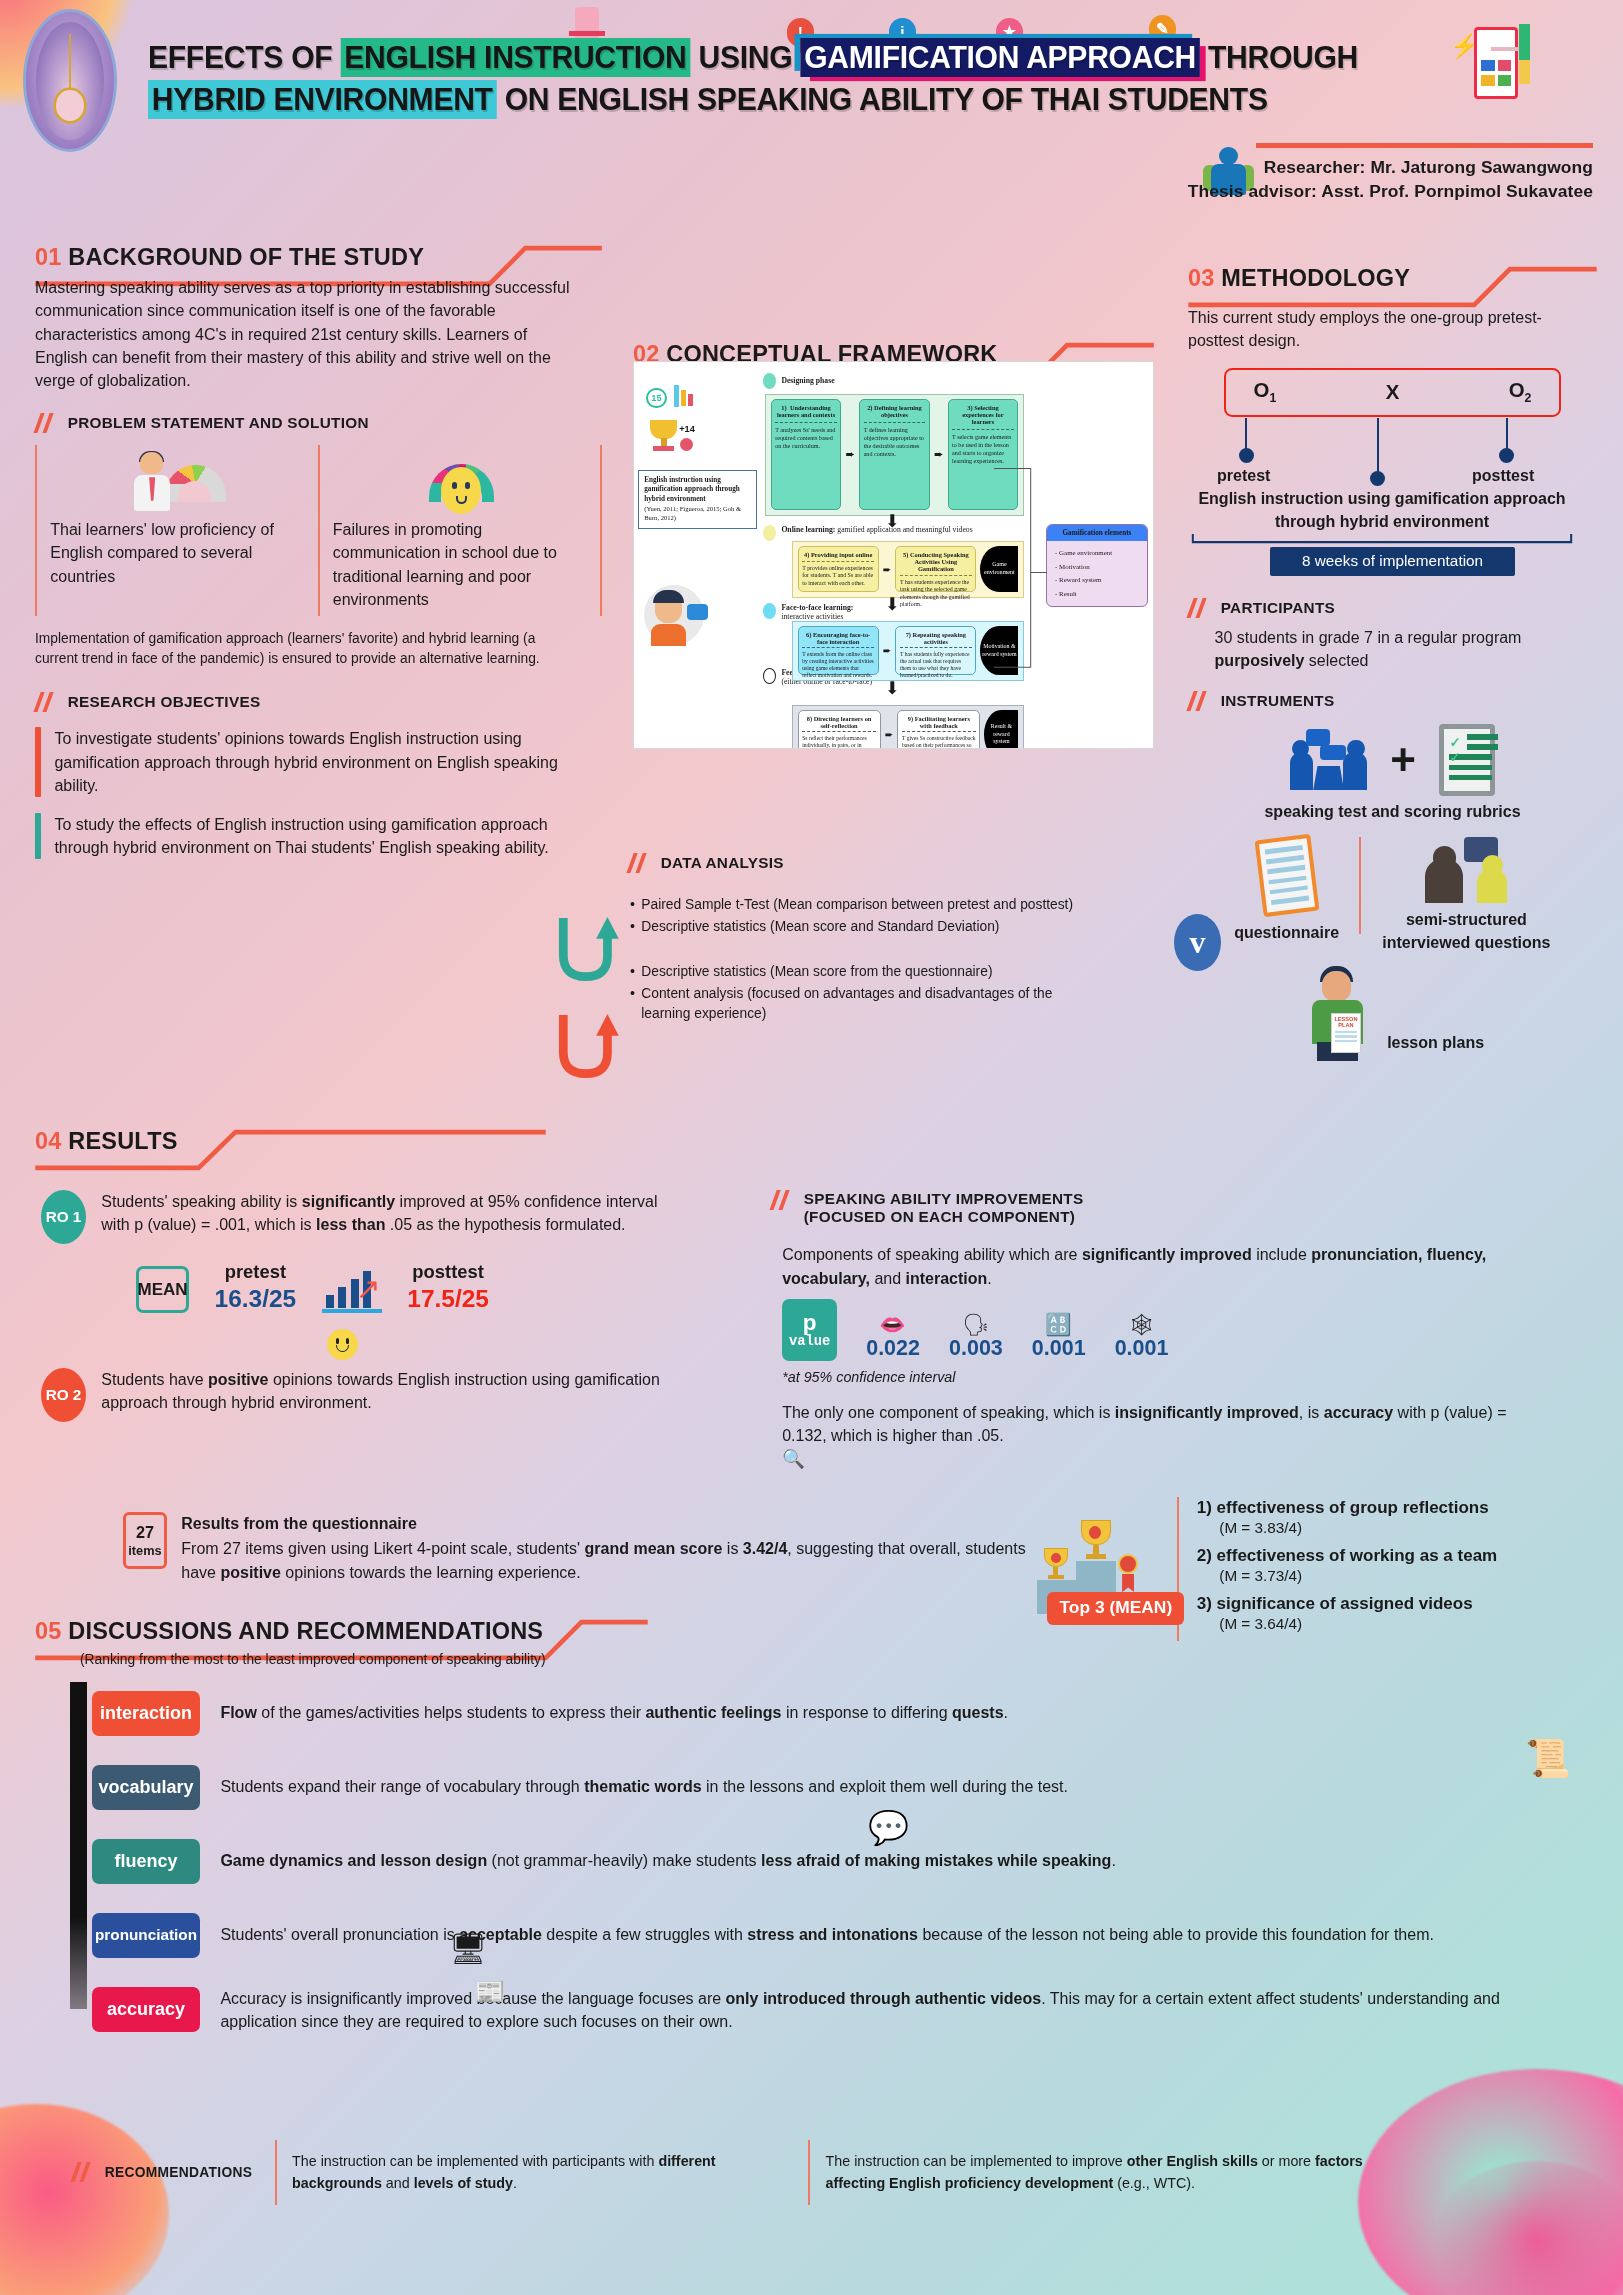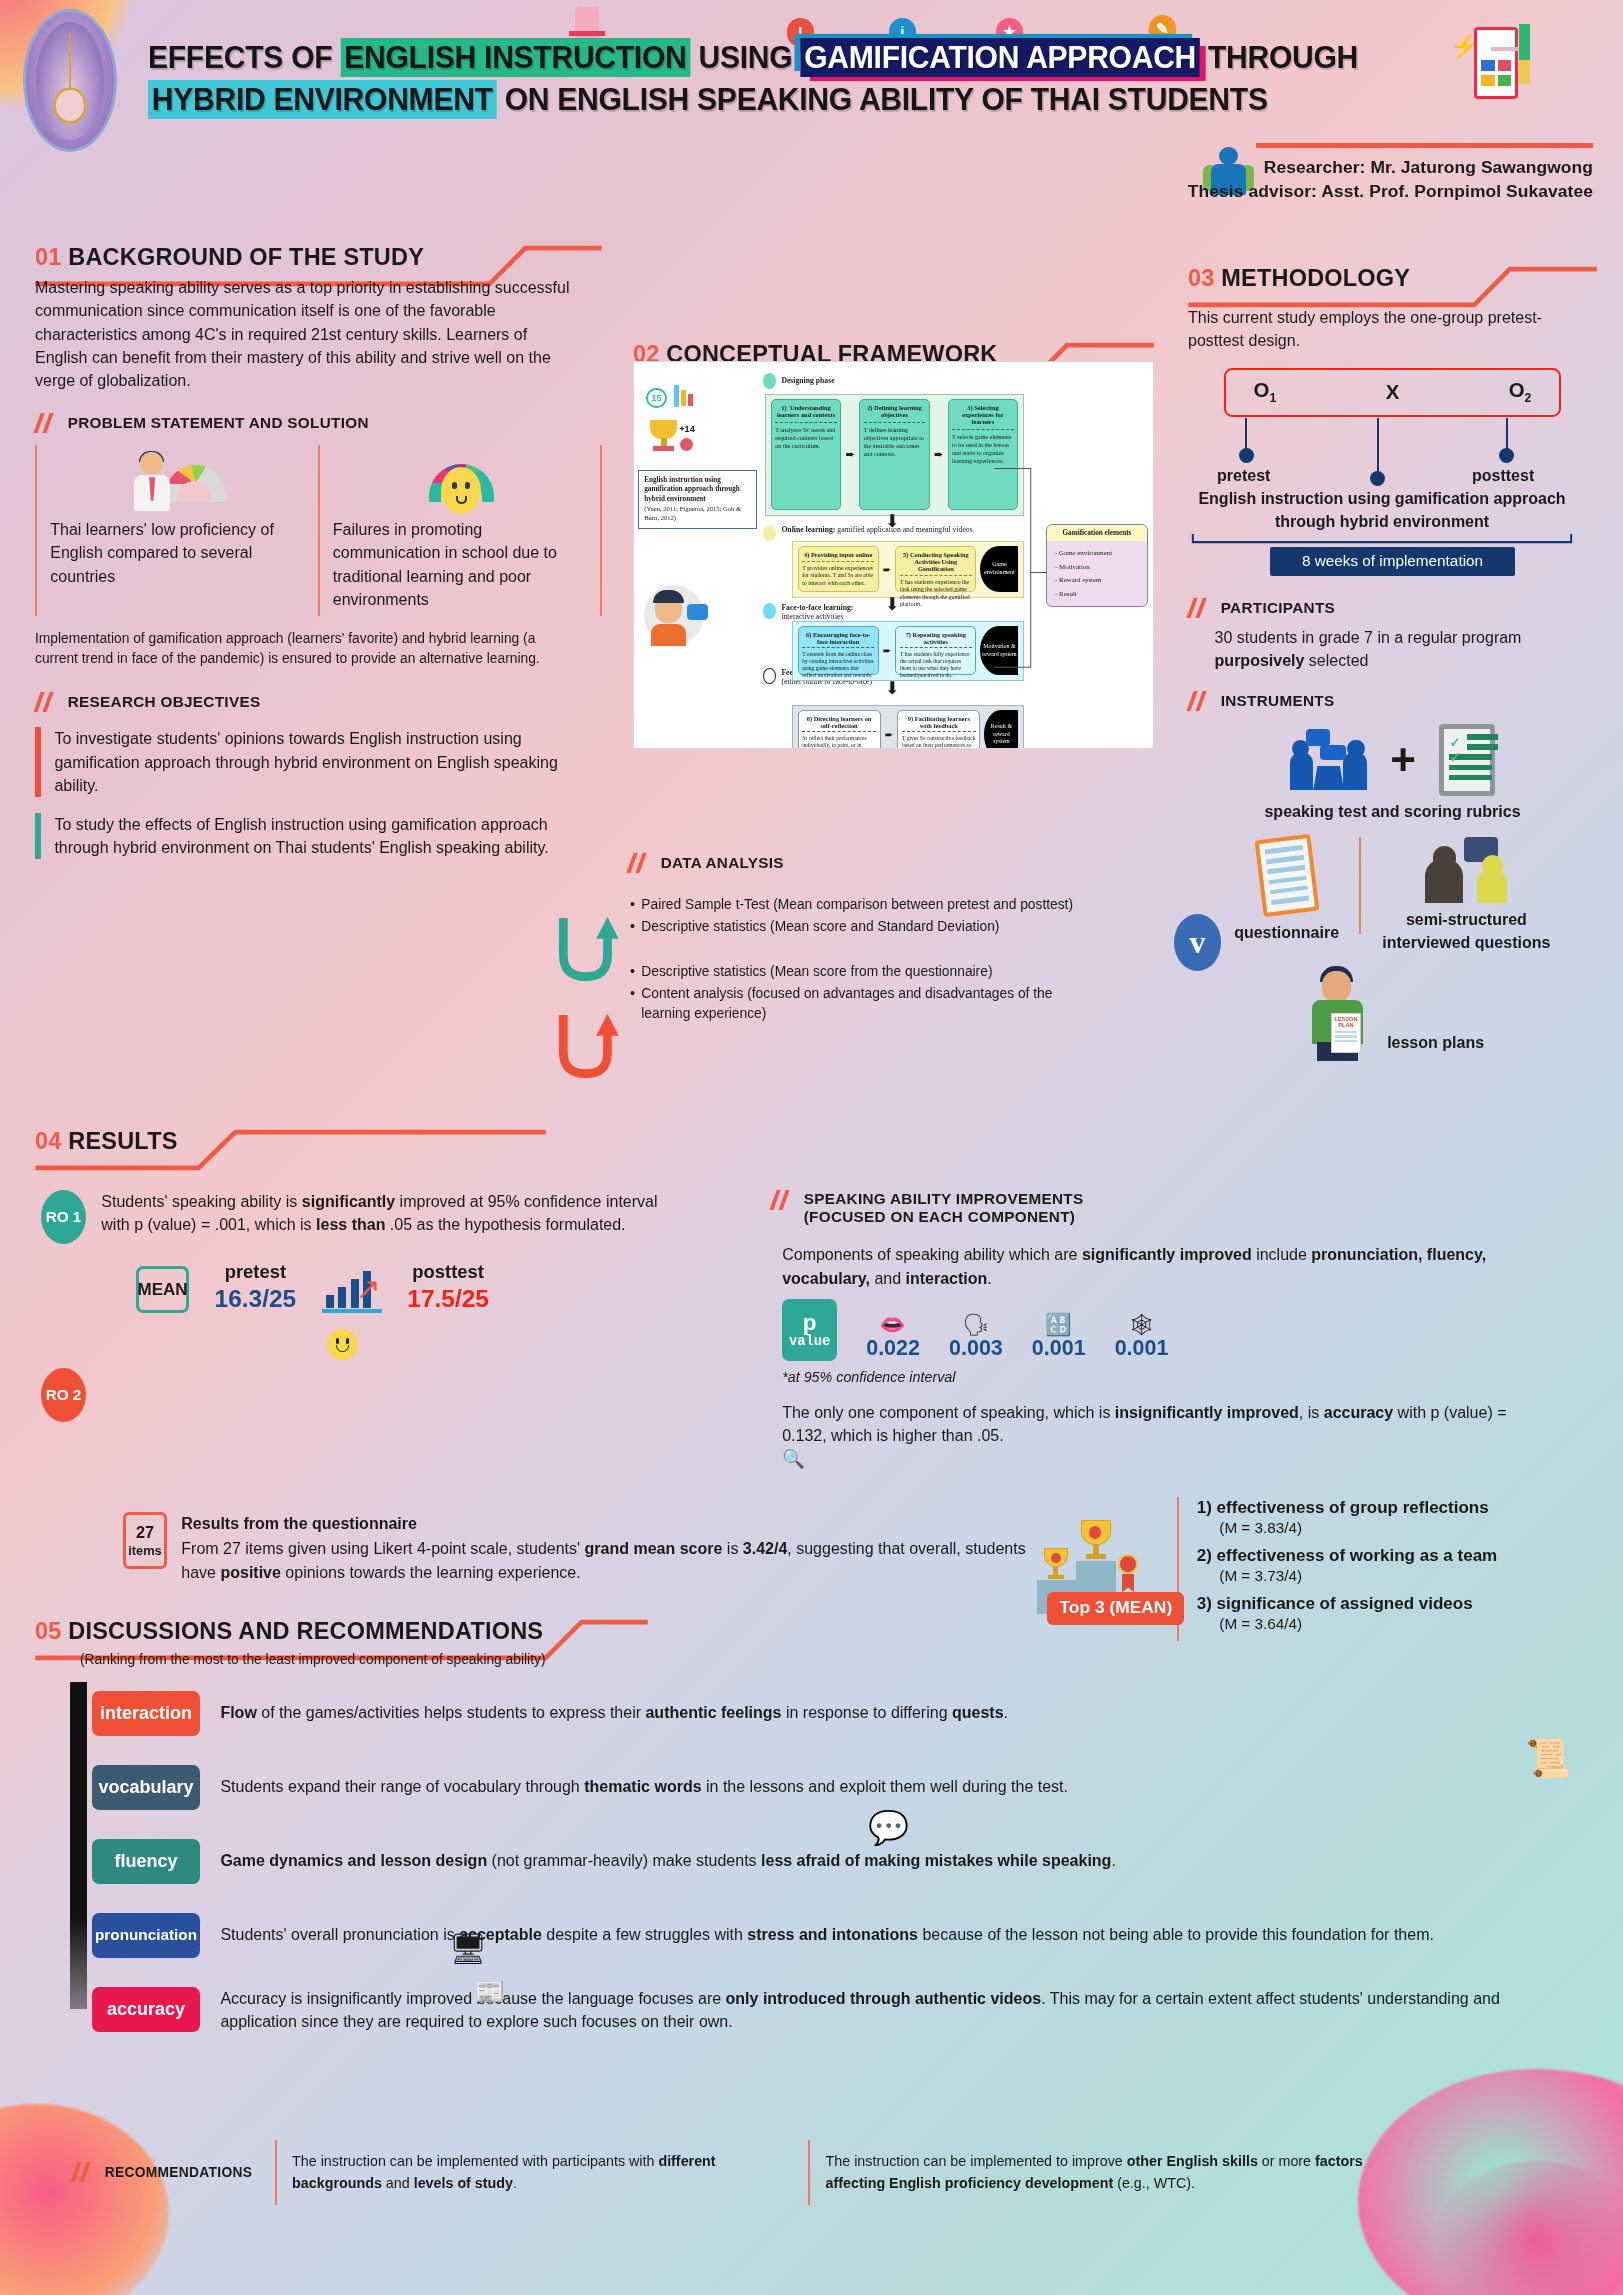--- a/index.html
+++ b/index.html
@@ -500,21 +500,21 @@
       <div style="flex:1;background:#fff;border:0.5px solid #8d97a6;border-radius:5.1px;padding:3.6px;">
         <div style="font-size:6.4px;font-weight:700;text-align:center;font-family:'Liberation Serif',serif;">9) Facilitating learners with feedback</div>
         <div style="border-top:0.5px dashed #555;margin:2.6px 0;"></div>
         <div style="font-size:5.6px;line-height:1.24;font-family:'Liberation Serif',serif;">T gives Ss constructive feedback based on their performances so that they are still motivated to do better and have positive attitudes.</div>
       </div>
       <div style="flex:none;width:34px;background:#000;border-radius:50% 0 0 50%;color:#fff;font-size:5.9px;
                   display:flex;align-items:center;justify-content:center;text-align:center;line-height:1.25;font-family:'Liberation Serif',serif;">Result &amp; reward system</div>
     </div>
 
     <div style="position:absolute;right:5.1px;top:162px;width:102px;border:0.5px solid #9c6fa8;border-radius:6.1px;overflow:hidden;background:#f0dcf0;">
-      <div style="background:#fef9c3;padding:4.1px 3.1px;text-align:center;font-size:7.2px;font-weight:700;font-family:'Liberation Serif',serif;">Gamification elements</div>
+      <div style="background:#3b82f6;padding:4.1px 3.1px;text-align:center;font-size:7.2px;font-weight:700;font-family:'Liberation Serif',serif;">Gamification elements</div>
       <div style="padding:5.1px 8.2px;font-size:6.9px;line-height:2.0;font-family:'Liberation Serif',serif;">
         <div>- Game environment</div>
           <div>- Motivation</div>
           <div>- Reward system</div>
           <div>- Result</div>
       </div>
     </div>
     <div style="position:absolute;right:106px;top:102px;">
       <svg width="53" height="215" viewBox="0 0 104 420">
           <path d="M0 8 L72 8 L72 212 L104 212" fill="none" stroke="#555" stroke-width="2"></path>
@@ -714,20 +714,23 @@
   <div style="margin-left:286px; margin-top:15.3px;">
     <div class="smiley">
         <div class="e l"></div>
         <div class="e r"></div>
         <div class="m"></div>
       </div>
   </div>
 
   <div style="display:flex; gap:15.3px; align-items:flex-start; margin-top:8.2px;">
     <div class="ro-badge" style="background:#ef4f35;">RO 2</div>
+    <div class="body-txt" style="width:577px;">
+      <span>Students have </span><b>positive</b><span> opinions towards English instruction using gamification approach through hybrid environment.</span>
+    </div>
   </div>
 </div>
 
 <div style="position:absolute; left:123px; top:1512px; width:971px; display:flex; gap:14.3px; align-items:flex-start;">
   <div class="items-chip">
     <span class="n">27</span>
     <span class="u">items</span>
   </div>
   <div>
     <div class="body-txt" style="font-weight:700;">Results from the questionnaire</div>

